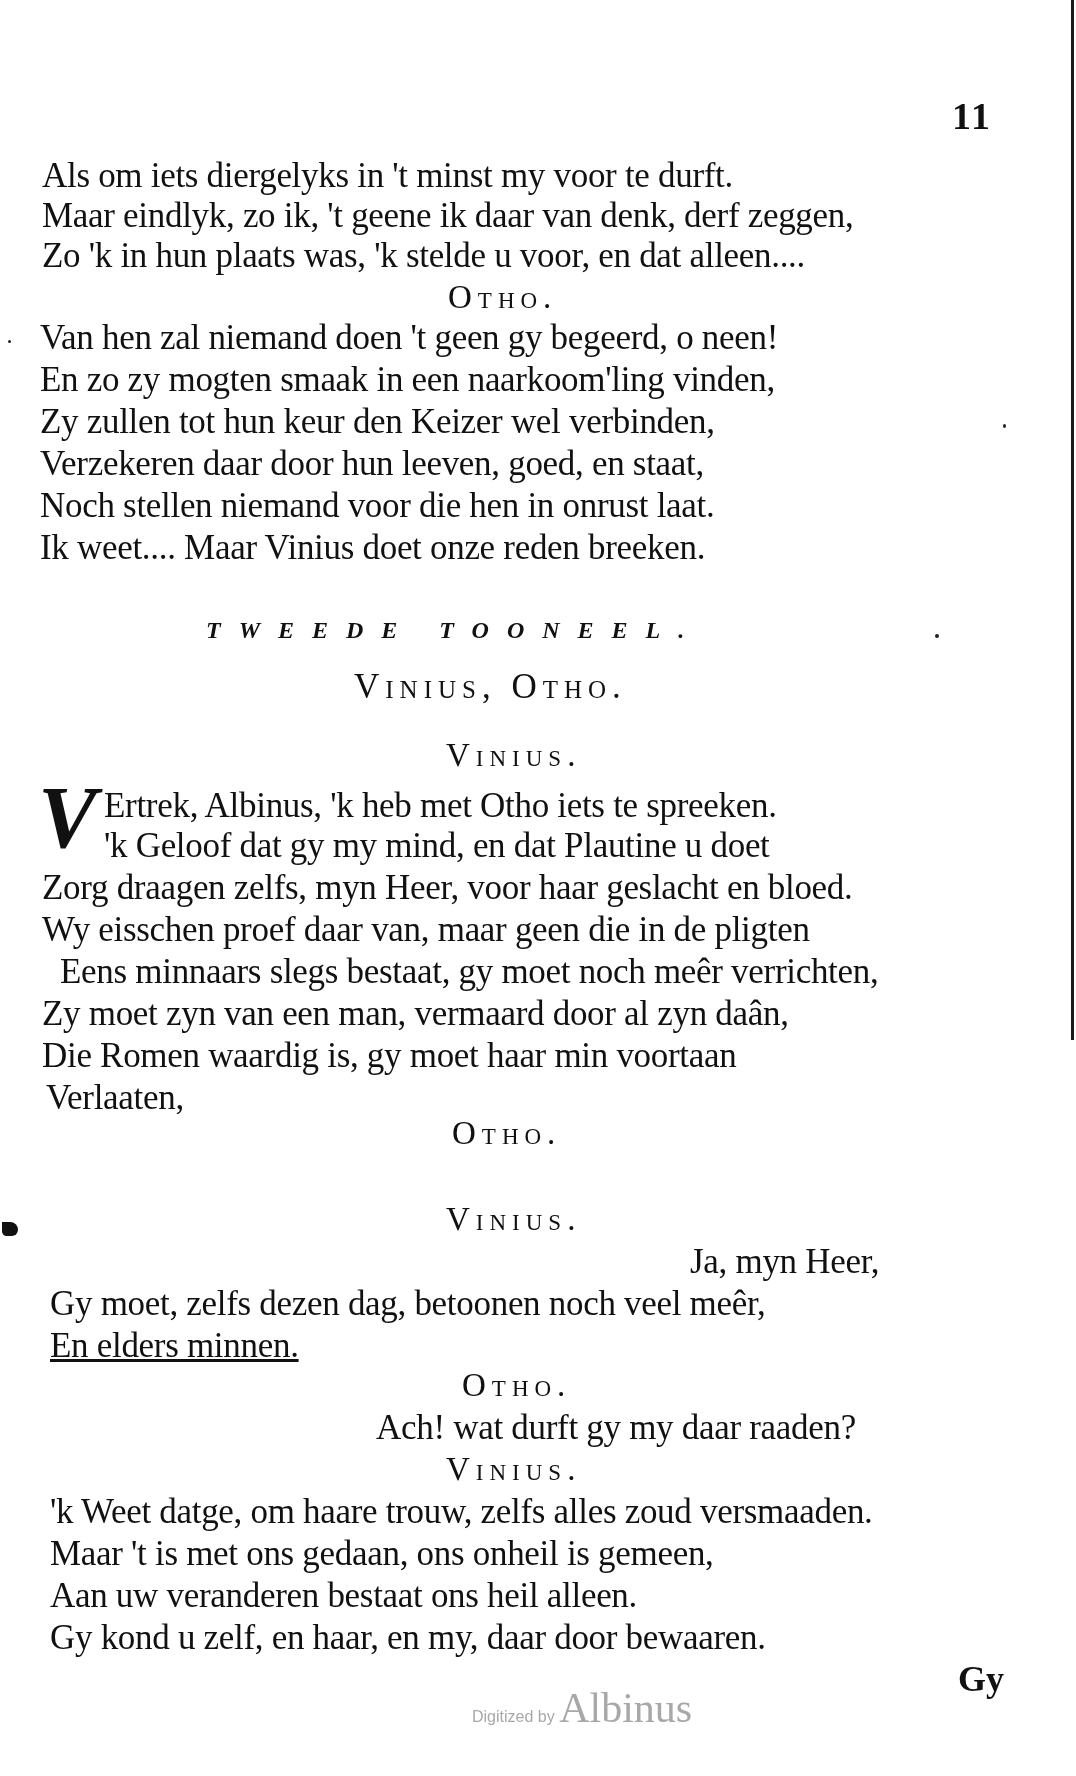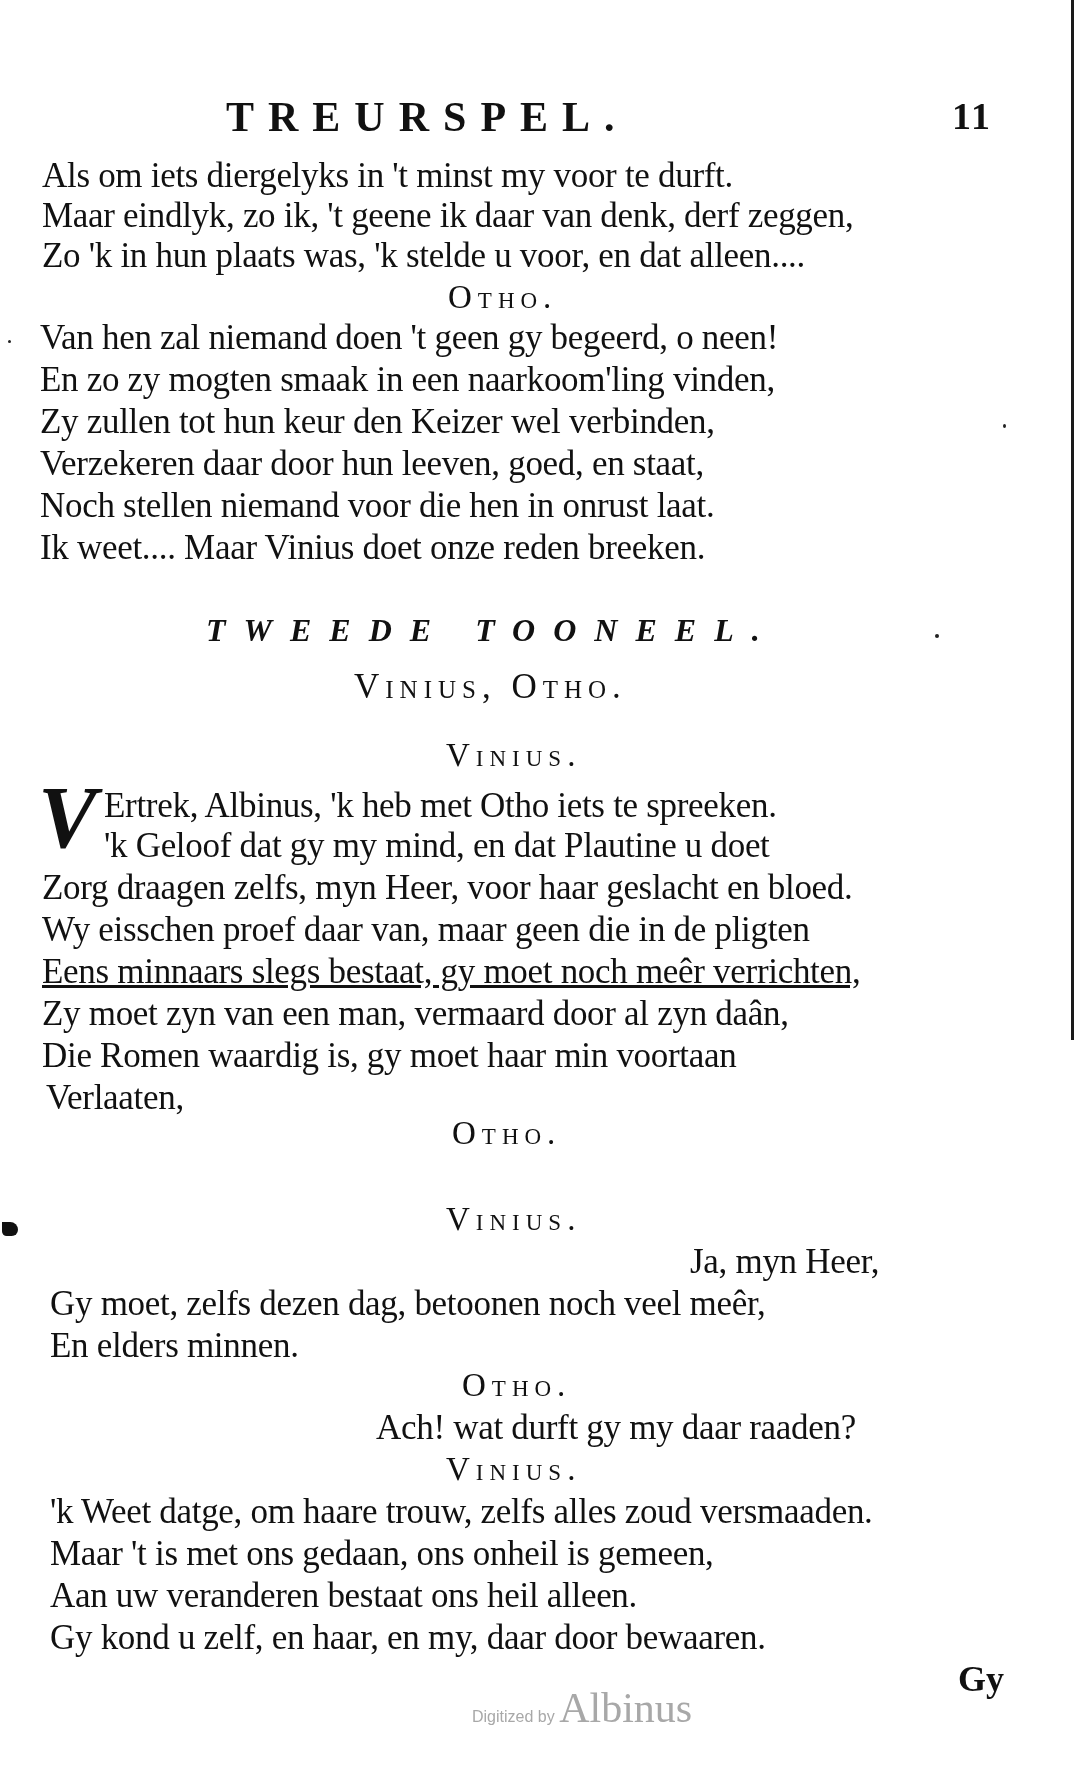--- a/index.html
+++ b/index.html
@@ -4,37 +4,36 @@
 <style>
   html, body { margin:0; padding:0; background:#ffffff; }
   body { width:1076px; height:1776px; position:relative; overflow:hidden;
          font-family:"Liberation Serif", "DejaVu Serif", serif; color:#111; }
   .page { position:absolute; left:0; top:0; width:1076px; height:1776px; background:#fff; }
   .right-rule { position:absolute; left:1071px; top:0; width:3px; height:1040px; background:#1a1a1a; }
   .ln { position:absolute; white-space:nowrap; font-size:35px; line-height:40px; letter-spacing:-0.3px; }
   .hdr { position:absolute; white-space:nowrap; font-size:42px; line-height:46px; font-weight:bold; letter-spacing:14px; }
   .pgno { position:absolute; font-size:38px; font-weight:bold; letter-spacing:2px; }
   .spk { position:absolute; white-space:nowrap; font-size:33px; line-height:38px; letter-spacing:6px; font-variant:small-caps; }
-  .scene { position:absolute; white-space:nowrap; font-size:32px; line-height:40px; font-style:italic; font-weight:bold; letter-spacing:18px; }
+  .scene { position:absolute; white-space:nowrap; font-size:24px; line-height:40px; font-style:italic; font-weight:bold; letter-spacing:18px; }
   .drop { position:absolute; font-size:88px; line-height:80px; font-weight:bold; font-style:italic; }
   .catch { position:absolute; font-size:36px; font-weight:bold; }
   .wm { position:absolute; white-space:nowrap; color:#a8a8a8; font-family:"Liberation Sans","DejaVu Sans",sans-serif; }
   .wm .dig { font-size:16px; vertical-align:baseline; }
   .wm .goo { font-family:"Liberation Serif","DejaVu Serif",serif; font-size:42px; }
   .speck { position:absolute; background:#222; border-radius:50%; }
   .mark { position:absolute; background:#111; }
 </style>
 </head>
 <body>
 
 <div class="page">
 
   <div class="right-rule"></div>
 
-  <div class="hdr" style="left:226px; top:94px;">TREURSPEL.</div>
   <div class="pgno" style="left:952px; top:94px;">11</div>
 
   <div class="ln" style="left:42px; top:156px;">Als om iets diergelyks in 't minst my voor te durft.</div>
   <div class="ln" style="left:42px; top:196px;">Maar eindlyk, zo ik, 't geene ik daar van denk, derf zeggen,</div>
   <div class="ln" style="left:42px; top:236px;">Zo 'k in hun plaats was, 'k stelde u voor, en dat alleen....</div>
 
   <div class="spk" style="left:448px; top:278px;">Otho.</div>
 
   <div class="ln" style="left:40px; top:318px;">Van hen zal niemand doen 't geen gy begeerd, o neen!</div>
   <div class="ln" style="left:40px; top:360px;">En zo zy mogten smaak in een naarkoom'ling vinden,</div>
@@ -46,32 +45,32 @@
   <div class="scene" style="left:206px; top:610px;">TWEEDE TOONEEL.</div>
   <div class="spk" style="left:354px; top:668px; font-size:35px;">Vinius, Otho.</div>
 
   <div class="spk" style="left:446px; top:736px;">Vinius.</div>
 
   <div class="drop" style="left:38px; top:778px;">V</div>
   <div class="ln" style="left:104px; top:786px;">Ertrek, Albinus, 'k heb met Otho iets te spreeken.</div>
   <div class="ln" style="left:104px; top:826px;">'k Geloof dat gy my mind, en dat Plautine u doet</div>
   <div class="ln" style="left:42px; top:868px;">Zorg draagen zelfs, myn Heer, voor haar geslacht en bloed.</div>
   <div class="ln" style="left:42px; top:910px;">Wy eisschen proef daar van, maar geen die in de pligten</div>
-  <div class="ln" style="left:42px; top:952px;text-decoration:underline;">Eens minnaars slegs bestaat, gy moet noch meêr verrichten,</div>
+  <div class="ln" style="left:60px; top:952px;">Eens minnaars slegs bestaat, gy moet noch meêr verrichten,</div>
   <div class="ln" style="left:42px; top:994px;">Zy moet zyn van een man, vermaard door al zyn daân,</div>
   <div class="ln" style="left:42px; top:1036px;">Die Romen waardig is, gy moet haar min voortaan</div>
   <div class="ln" style="left:46px; top:1078px;">Verlaaten,</div>
 
   <div class="spk" style="left:452px; top:1114px;">Otho.</div>
 
   <div class="spk" style="left:446px; top:1200px;">Vinius.</div>
 
   <div class="ln" style="left:690px; top:1242px;">Ja, myn Heer,</div>
   <div class="ln" style="left:50px; top:1284px;">Gy moet, zelfs dezen dag, betoonen noch veel meêr,</div>
-  <div class="ln" style="left:50px; top:1326px;">En elders minnen.</div>
+  <div class="ln" style="left:50px; top:1326px;text-decoration:underline;">En elders minnen.</div>
 
   <div class="spk" style="left:462px; top:1366px;">Otho.</div>
   <div class="ln" style="left:376px; top:1408px;">Ach!  wat durft gy my daar raaden?</div>
 
   <div class="spk" style="left:446px; top:1450px;">Vinius.</div>
 
   <div class="ln" style="left:50px; top:1492px;">'k Weet datge, om haare trouw, zelfs alles zoud versmaaden.</div>
   <div class="ln" style="left:50px; top:1534px;">Maar 't is met ons gedaan, ons onheil is gemeen,</div>
   <div class="ln" style="left:50px; top:1576px;">Aan uw veranderen bestaat ons heil alleen.</div>
   <div class="ln" style="left:50px; top:1618px;">Gy kond u zelf, en haar, en my, daar door bewaaren.</div>

